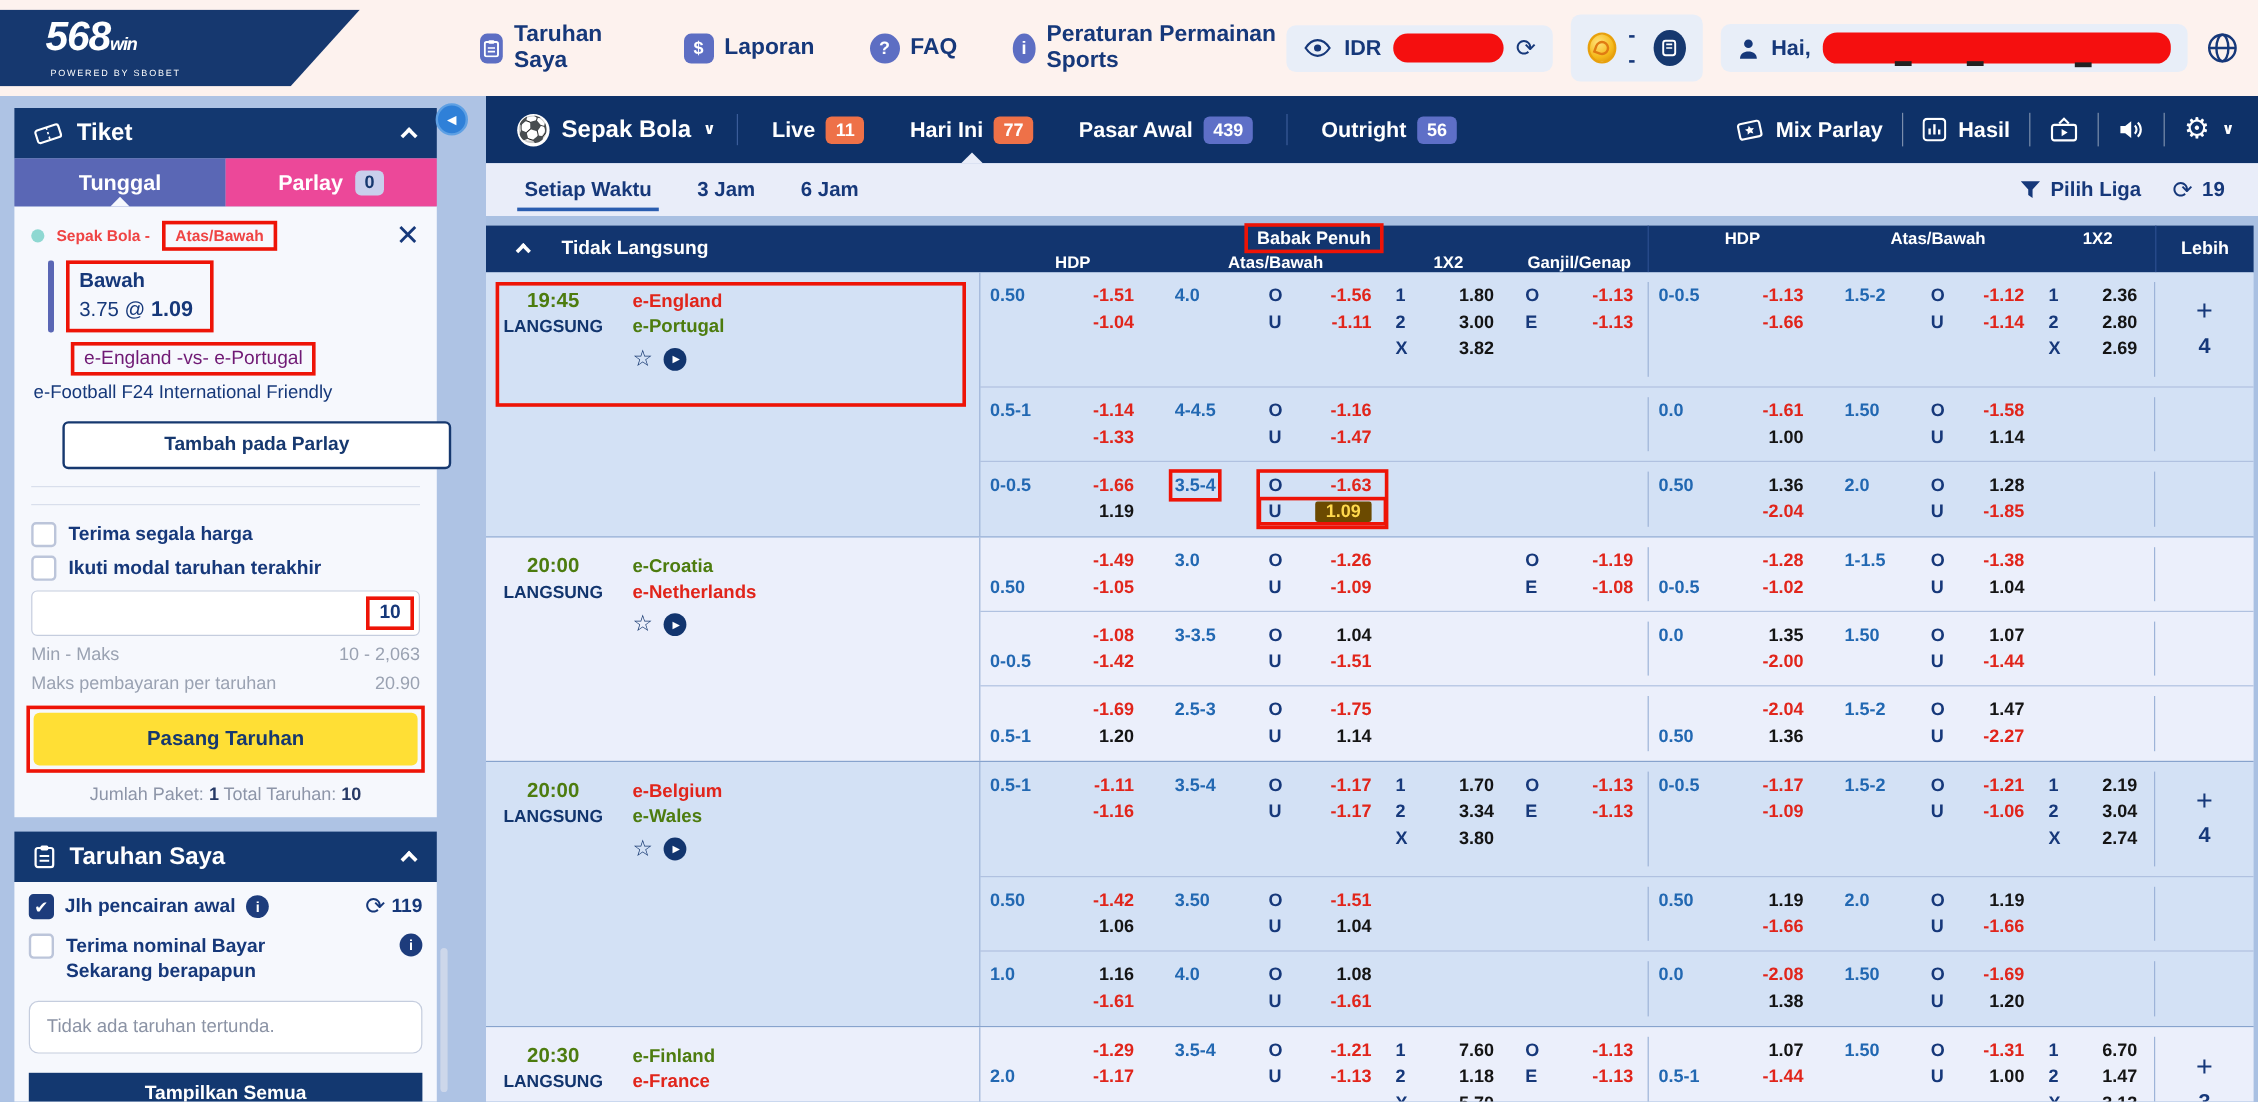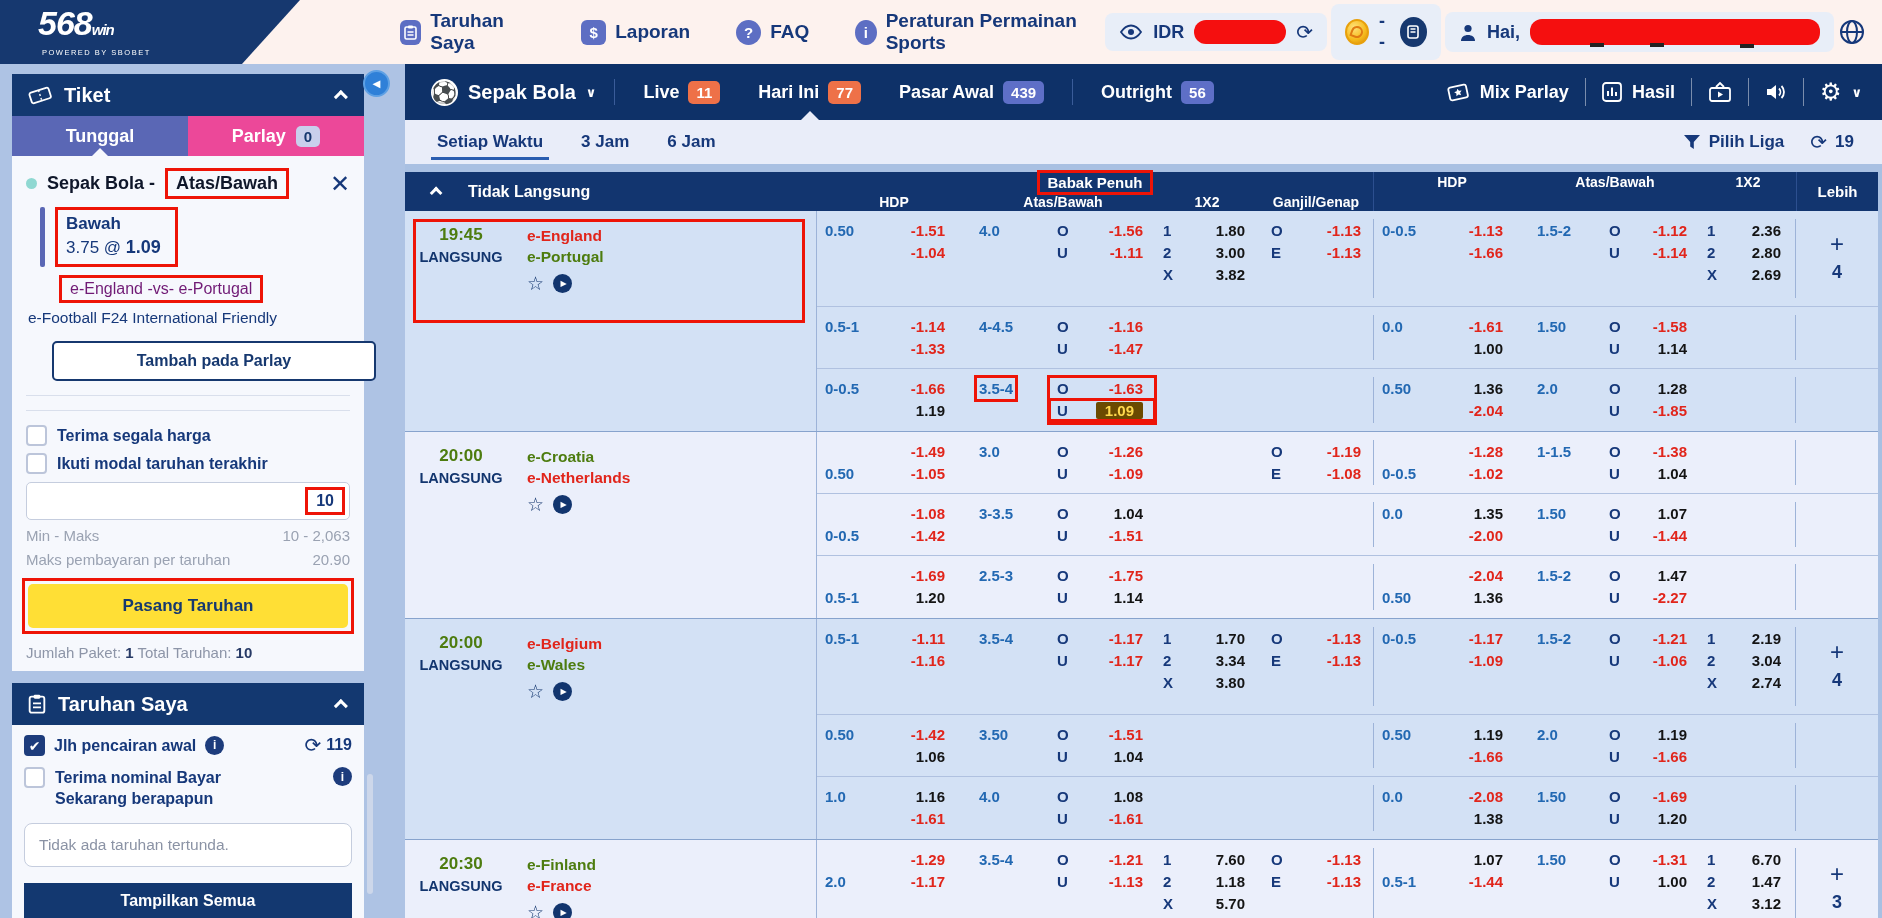--- a/index.html
+++ b/index.html
@@ -1,33 +1,33 @@
 <!DOCTYPE html>
 <html><head>
 <meta charset="utf-8">
 <style>
   * { margin:0; padding:0; box-sizing:border-box; }
   html,body { width:1882px; height:918px; overflow:hidden;
     font-family:"Liberation Sans","DejaVu Sans",sans-serif; }
   body { background:#a9c0e2; position:relative; }
 
   
-  .topbar { height:64px; background:#fdf2ee; display:flex; align-items:center; position:relative; z-index:5; }
+  .topbar { height:80px; background:#fdf2ee; display:flex; align-items:center; position:relative; z-index:5; }
   .logo-block { width:300px; height:64px; background:#16386f; clip-path:polygon(0 0,300px 0,242px 64px,0 64px);
     color:#fff; display:flex; flex-direction:column; justify-content:center; padding-left:38px; flex:0 0 300px; }
   .logo-main { font-style:italic; font-weight:bold; font-size:34px; line-height:30px; letter-spacing:-1px; }
   .logo-main .suf { font-size:15px; font-weight:bold; }
   .logo-tag { font-size:7.5px; letter-spacing:1.5px; margin-top:3px; margin-left:4px; }
   .top-menu { display:flex; align-items:center; gap:46px; margin-left:100px; }
   .top-menu .mi { display:flex; align-items:center; gap:9px; cursor:pointer; }
   .top-menu .mi span.lbl { color:#16387a; font-weight:bold; font-size:19px; }
   .sq-ic { width:25px; height:25px; border-radius:6px; background:#5d6ec3; color:#fff; display:flex;
     align-items:center; justify-content:center; font-weight:bold; font-size:15px; }
   .rd-ic { border-radius:50%; }
-  .top-right { margin-left:auto; display:flex; align-items:center; gap:4px; padding-right:16px; }
+  .top-right { margin-left:auto; display:flex; align-items:center; gap:15px; padding-right:16px; }
   .pill { background:#e8eef8; border-radius:8px; display:flex; align-items:center; gap:10px; padding:7px 14px; }
   .red-blob { background:#f50f0f; border-radius:12px; height:24px; position:relative; }
   .blob-sm { width:92px; }
   .blob-lg { width:290px; height:26px; }
   .blob-lg:after { content:""; position:absolute; left:60px; bottom:-2px; width:14px; height:4px; background:#222;
     box-shadow:60px 0 0 #222, 150px 1px 0 #222; }
   .navyt { color:#16387a; font-weight:bold; font-size:18px; }
   .coin { width:26px; height:26px; border-radius:50%; background:radial-gradient(circle at 35% 30%,#ffe27a,#f5b91a 60%,#d88a0a);
     border:2px solid #e8a00c; display:flex; align-items:center; justify-content:center; }
   .coin i { width:12px; height:12px; border:2px solid #e07b12; border-radius:50% 50% 50% 0; display:block; transform:rotate(20deg); }
@@ -47,21 +47,21 @@
   .tab { flex:1; display:flex; align-items:center; justify-content:center; color:#fff; font-weight:bold; font-size:18px;
     cursor:pointer; position:relative; gap:10px; }
   .tab.on { background:#5a67b5; }
   .tab.off { background:#ec4899; }
   .tab.on:after { content:""; position:absolute; bottom:0; left:50%; margin-left:-8px; border-left:8px solid transparent;
     border-right:8px solid transparent; border-bottom:8px solid #f6f8fd; }
   .tab .cnt { background:#c9cfec; color:#16386f; border-radius:5px; font-size:15px; padding:2px 8px; }
   .tix-body { background:#f6f8fd; padding:12px 14px 10px 14px; }
   .bet-line1 { display:flex; align-items:center; gap:10px; }
   .dot { width:11px; height:11px; border-radius:50%; background:#8fd8d2; }
-  .bl1-t { color:#0f172a; font-weight:bold; font-size:18px; }
+  .bl1-t { color:#ef4444; font-weight:bold; font-size:13px; }
   .close-x { margin-left:auto; color:#16387a; font-size:24px; line-height:20px; cursor:pointer; font-weight:bold; }
   .sel-block { display:flex; gap:10px; margin:8px 0 4px 14px; }
   .vbar { width:5px; background:#5a67b5; border-radius:2px; }
   .rbox { border:3px solid #ee1407; }
   .rbox-pad { padding:2px 8px; display:inline-block; }
   .sel-name { color:#16387a; font-weight:bold; font-size:17px; }
   .sel-odds { color:#16387a; font-size:17px; margin-top:3px; }
   .sel-odds b { font-size:18px; }
   .match-name { color:#701a75; font-size:16px; margin-top:4px; display:inline-block;margin-left:33px; }
   .league-name { color:#16387a; font-size:15.5px; margin:6px 0 2px 2px; }
@@ -72,21 +72,21 @@
   .cb { width:21px; height:21px; border:2px solid #bcc5da; border-radius:4px; background:#fff; flex:0 0 21px; }
   .cb.ck { background:#1d3c7c; border-color:#1d3c7c; color:#fff; font-size:14px; text-align:center; line-height:19px; }
   .cb-lb { color:#16387a; font-weight:bold; font-size:16px; line-height:21px; }
   .stake-wrap { margin-top:8px; background:#fff; border:1.5px solid #c5cdde; border-radius:5px; height:38px;
     display:flex; align-items:center; justify-content:flex-end; padding-right:4px; }
   .stake-v { color:#16387a; font-weight:bold; font-size:16px; padding:2px 8px; }
   .lim-row { display:flex; justify-content:space-between; color:#9aa2b2; font-size:15px; margin-top:7px; }
   .place-wrap { border:3px solid #ee1407; padding:3px; margin:10px -4px 0 -4px; }
   .btn-yellow { width:100%; height:44px; background:#ffdf35; border:0; border-radius:5px; color:#16386f;
     font-weight:bold; font-size:17px; cursor:pointer; font-family:inherit; }
-  .summary { color:#8d95a8; font-size:15px; margin-top:10px; }
+  .summary { text-align:center; color:#8d95a8; font-size:15px; margin-top:10px; }
   .summary b { color:#273a66; }
   .mybets { margin-top:12px; }
   .mb-body { background:#f6f8fd; padding:8px 12px 20px 12px; }
   .mb-row1 { display:flex; align-items:center; gap:9px; }
   .info-ic { width:19px; height:19px; border-radius:50%; background:#1d3c7c; color:#fff; font-size:12px; font-weight:bold;
     display:inline-flex; align-items:center; justify-content:center; flex:0 0 19px; }
   .refresh-t { color:#16387a; font-weight:bold; font-size:16px; margin-left:auto; display:flex; gap:5px; align-items:center; }
   .empty-box { background:#fff; border:1.5px solid #c5cdde; border-radius:8px; height:44px; display:flex; align-items:center;
     padding-left:14px; color:#8b93a5; font-size:15.5px; margin-top:14px; }
   .showall { background:#133870; color:#fff; font-weight:bold; font-size:16px; text-align:center; padding:9px 0 20px 0; margin-top:16px; }

